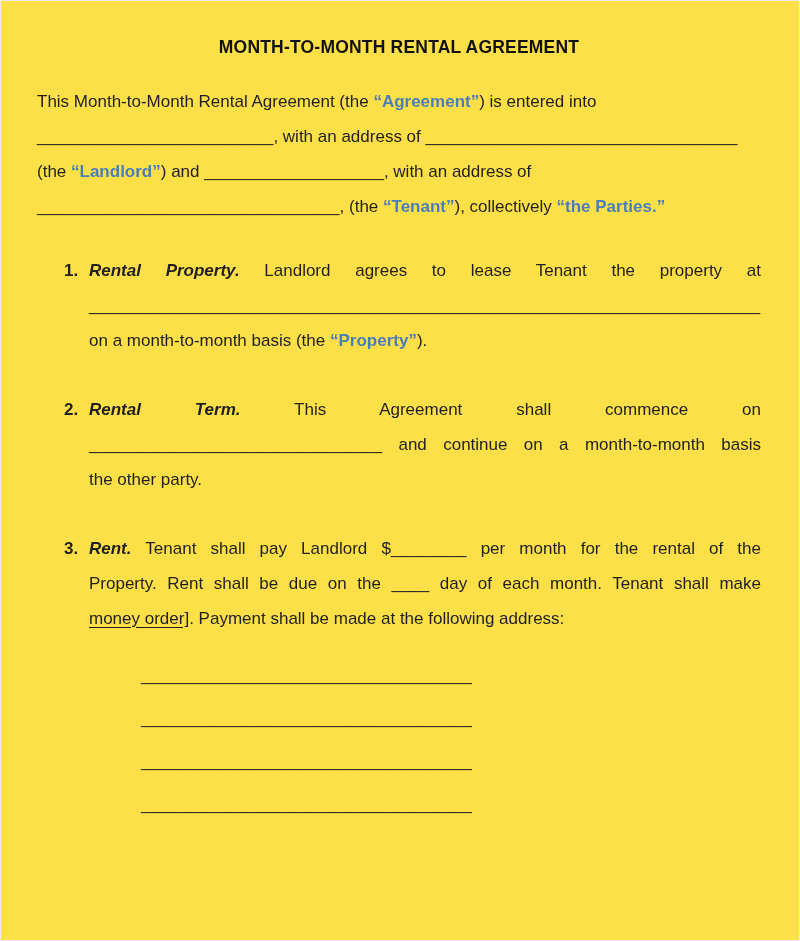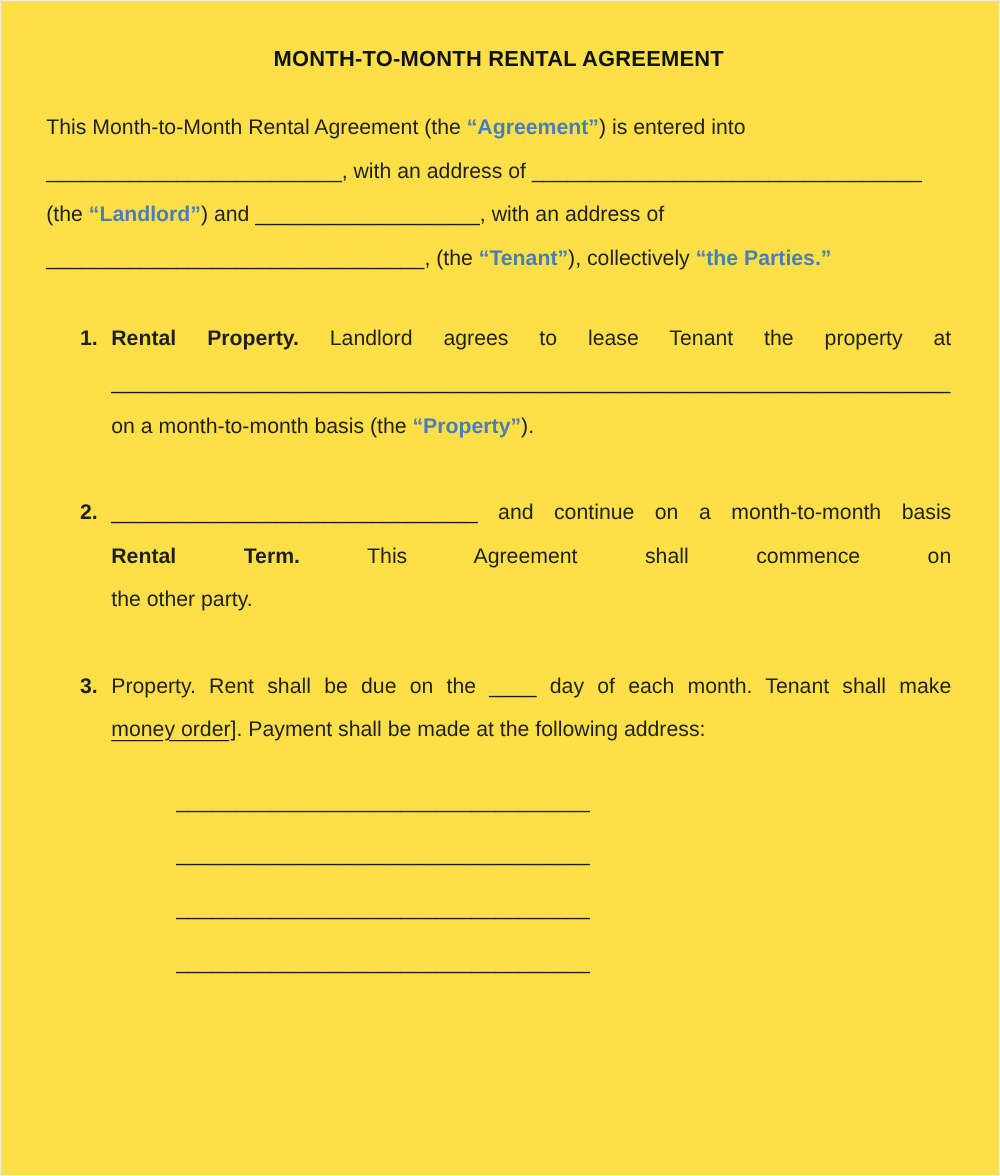--- a/index.html
+++ b/index.html
@@ -35,20 +35,21 @@
     .just {
       text-align: justify;
       text-align-last: justify;
     }
     .term {
       color: #4a7ebb;
       font-weight: bold;
     }
     .b {
       font-weight: bold;
+      font-style: italic;
     }
     .u {
       text-decoration: underline;
       text-underline-offset: 3px;
     }
     .intro {
       margin: 0;
     }
     .item {
       position: relative;
@@ -93,29 +94,30 @@
     <div class="body">
       <div class="line just"><span class="b">Rental Property.</span><span> Landlord agrees to lease Tenant the property at</span></div>
       <div class="line"><span>_______________________________________________________________________</span></div>
       <div class="line"><span>on a month-to-month basis (the </span><span class="term">“Property”</span><span>).</span></div>
     </div>
   </div>
 
   <div class="item">
     <div class="num">2.</div>
     <div class="body">
+      <div class="line just"><span class="b">Rental Term.</span><span> This Agreement shall commence on</span></div>
       <div class="line just"><span>_______________________________</span><span> and continue on a month-to-month basis</span></div>
-      <div class="line just"><span class="b">Rental Term.</span><span> This Agreement shall commence on</span></div>
       <div class="line"><span>the other party.</span></div>
     </div>
   </div>
 
   <div class="item">
     <div class="num">3.</div>
     <div class="body">
+      <div class="line just"><span class="b">Rent.</span><span> Tenant shall pay Landlord $</span><span>________</span><span> per month for the rental of the</span></div>
       <div class="line just"><span>Property. Rent shall be due on the </span><span>____</span><span> day of each month. Tenant shall make</span></div>
       <div class="line"><span class="u">money order]</span><span>. Payment shall be made at the following address:</span></div>
 
       <div class="addr-blanks">
         <div class="addr-line"><span>___________________________________</span></div>
         <div class="addr-line"><span>___________________________________</span></div>
         <div class="addr-line"><span>___________________________________</span></div>
         <div class="addr-line"><span>___________________________________</span></div>
       </div>
     </div>

